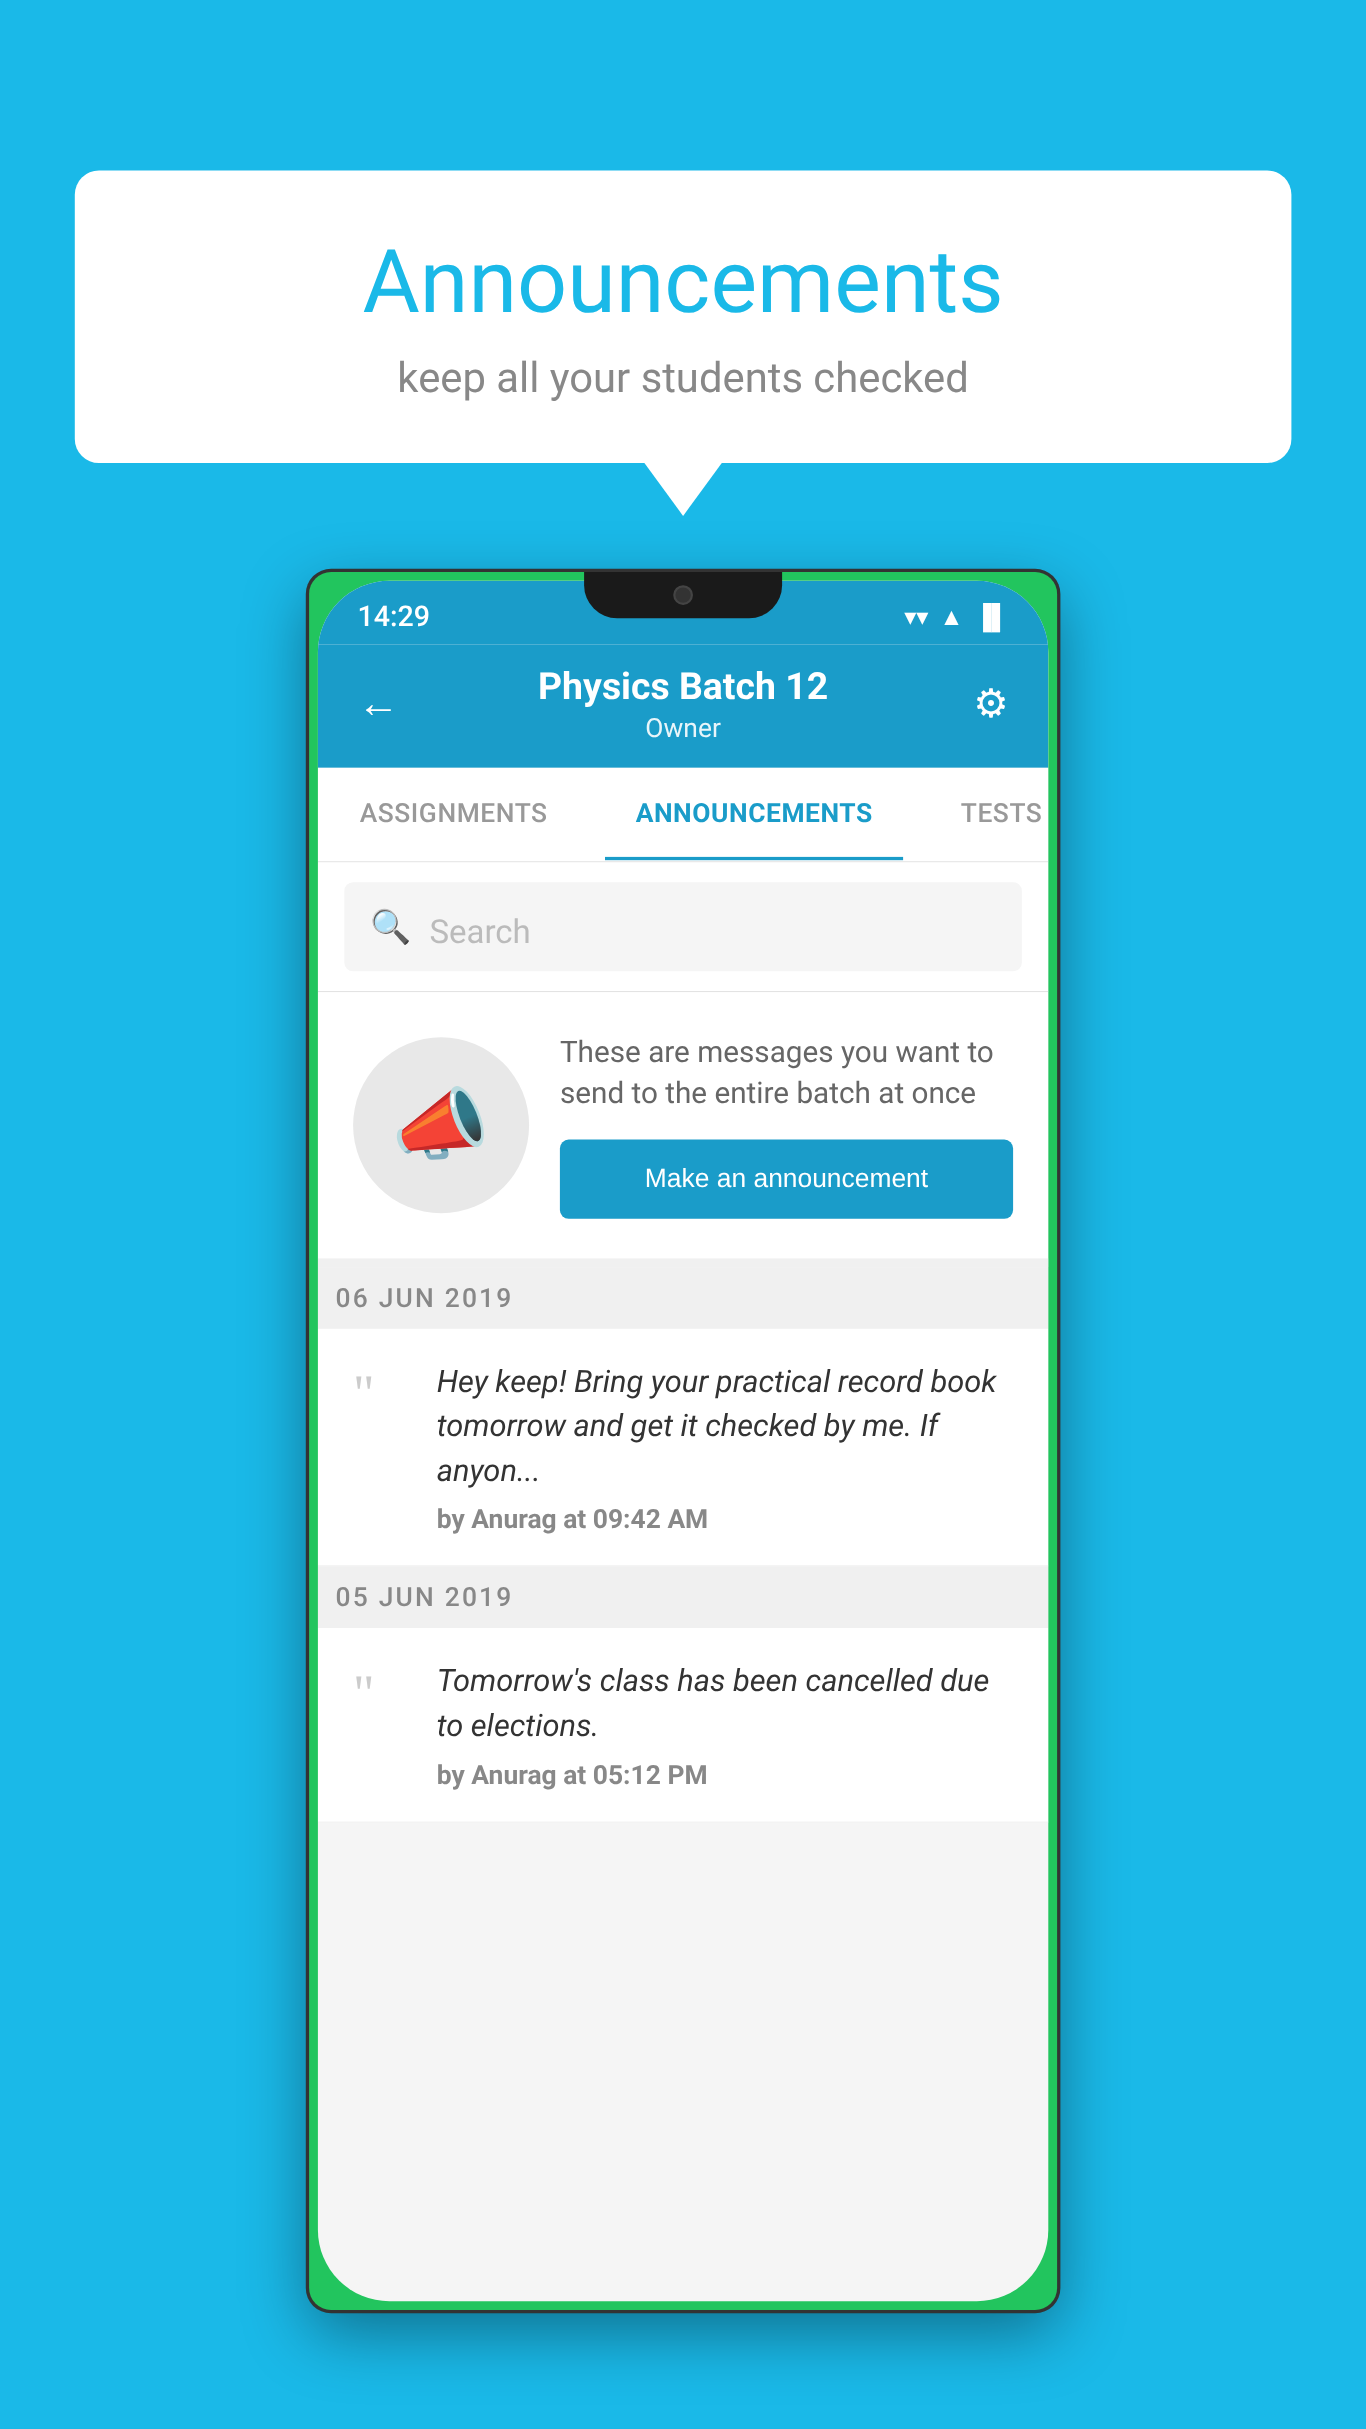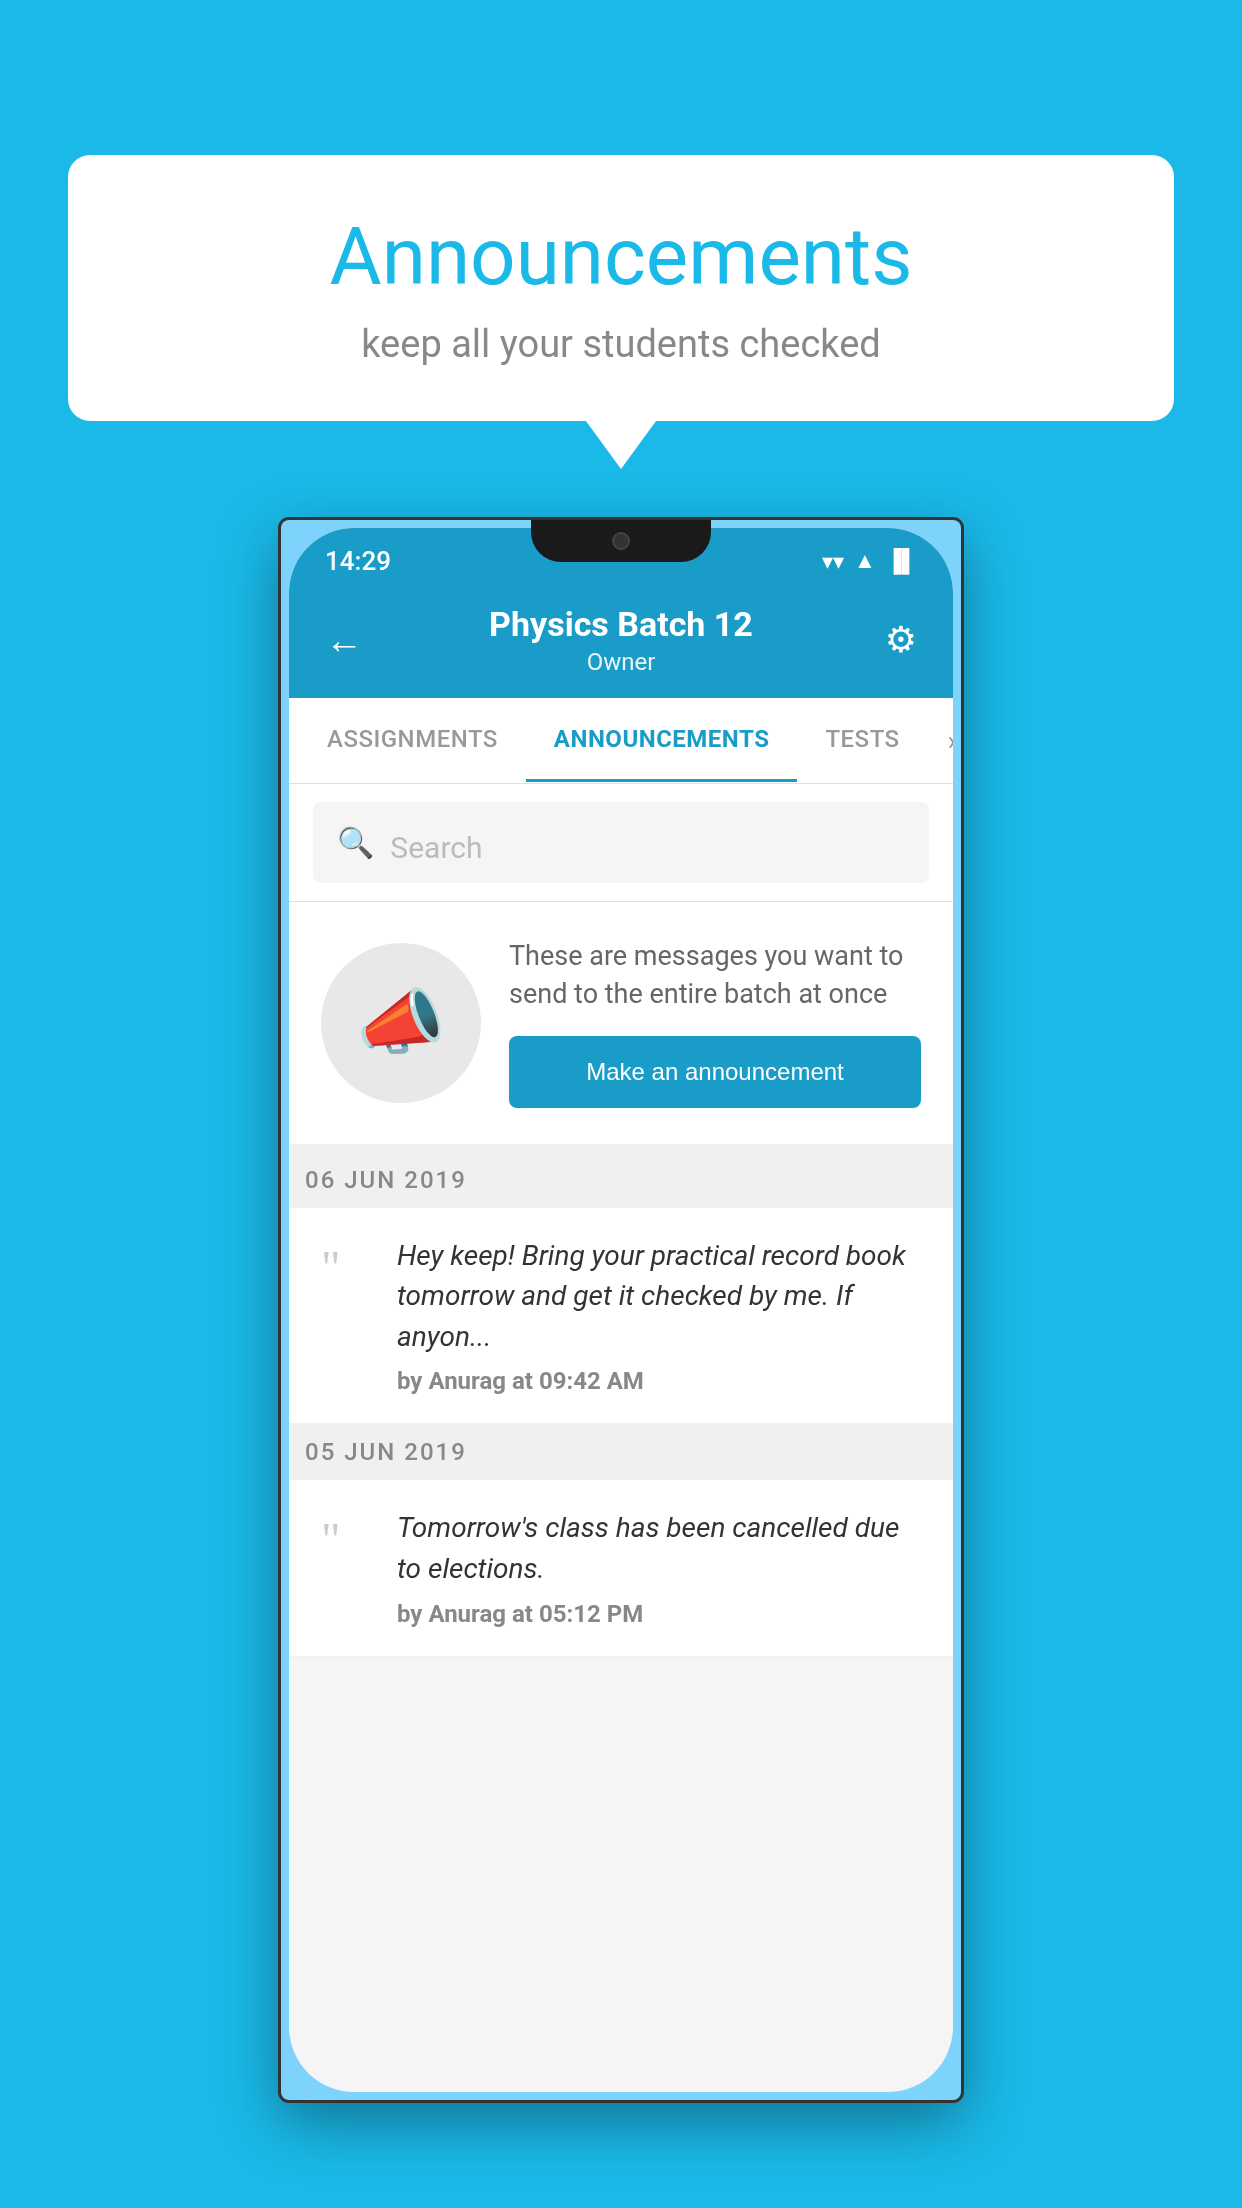--- a/index.html
+++ b/index.html
@@ -61,22 +61,22 @@
       top: 520px;
       left: 50%;
       transform: translateX(-50%);
       width: 680px;
       height: 1580px;
     }
 
     .phone-frame {
       width: 100%;
       height: 100%;
-      background: #7dd3fc;
-      border-radius: 8px;
+      background: #22c55e;
+      border-radius: 20px;
       position: relative;
       box-shadow: 0 0 0 3px #333, 0 20px 60px rgba(0,0,0,0.4);
       overflow: hidden;
     }
 
     
     .phone-notch {
       position: absolute;
       top: 0;
       left: 50%;
@@ -181,20 +181,21 @@
       text-align: right;
     }
 
     
     .tab-bar {
       background: white;
       display: flex;
       align-items: center;
       border-bottom: 1px solid #e0e0e0;
       padding: 0 10px;
+      gap: 24px;
     }
 
     .tab-item {
       padding: 26px 28px;
       font-size: 24px;
       font-weight: 500;
       color: #999;
       cursor: pointer;
       border-bottom: 3px solid transparent;
       letter-spacing: 0.5px;

